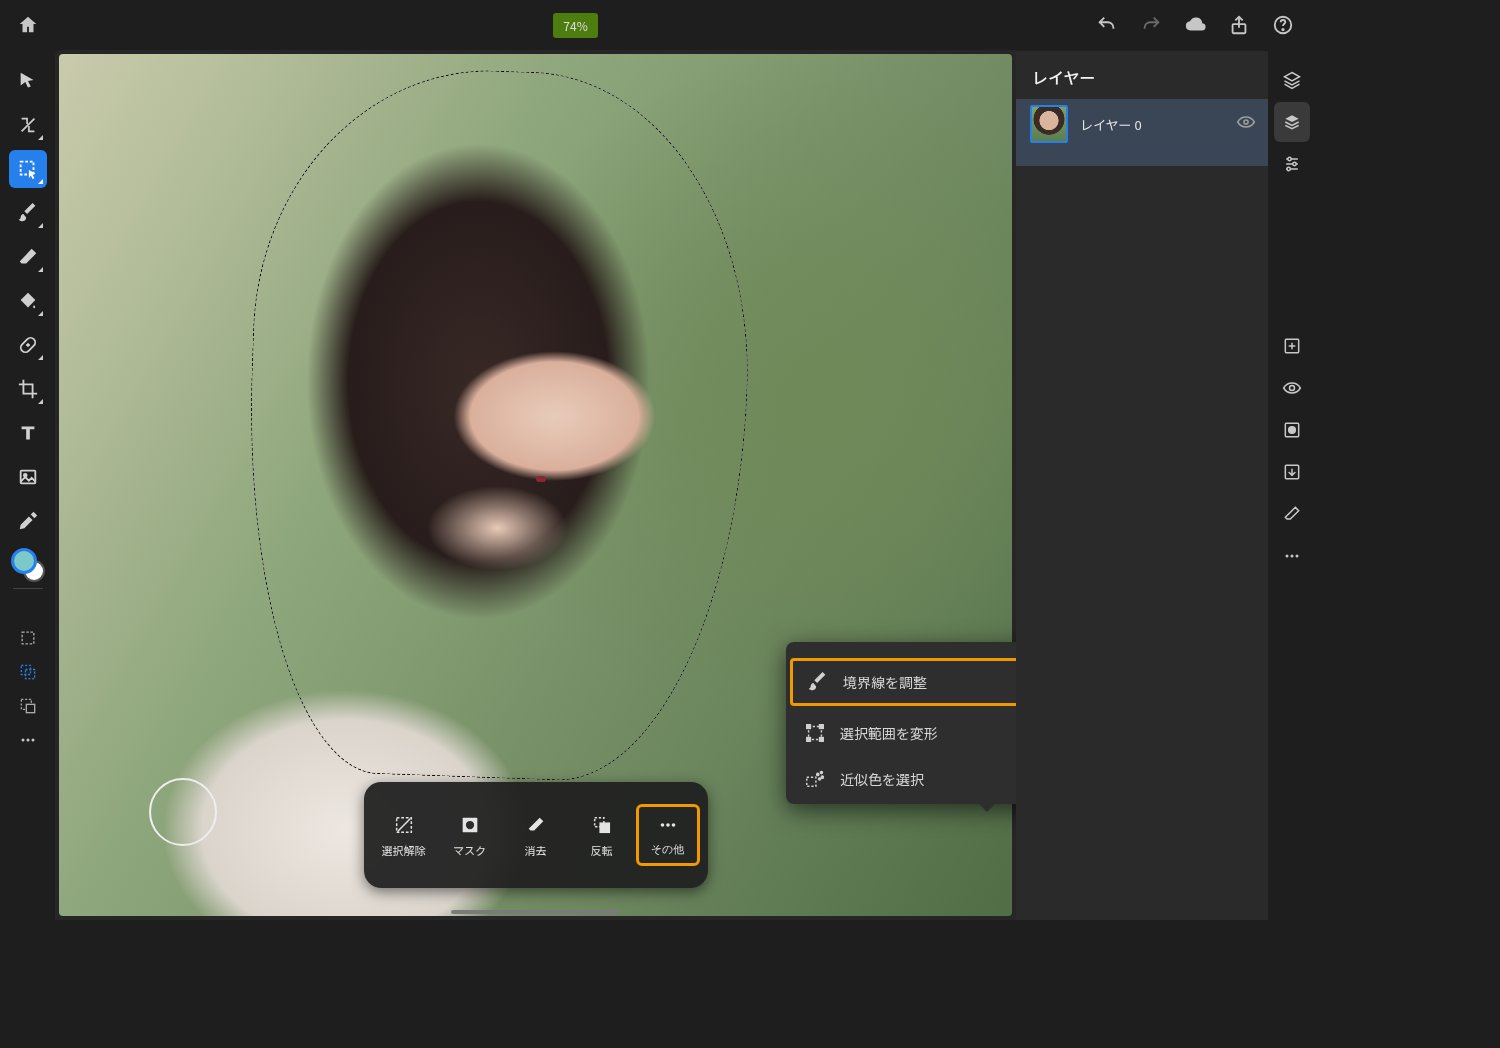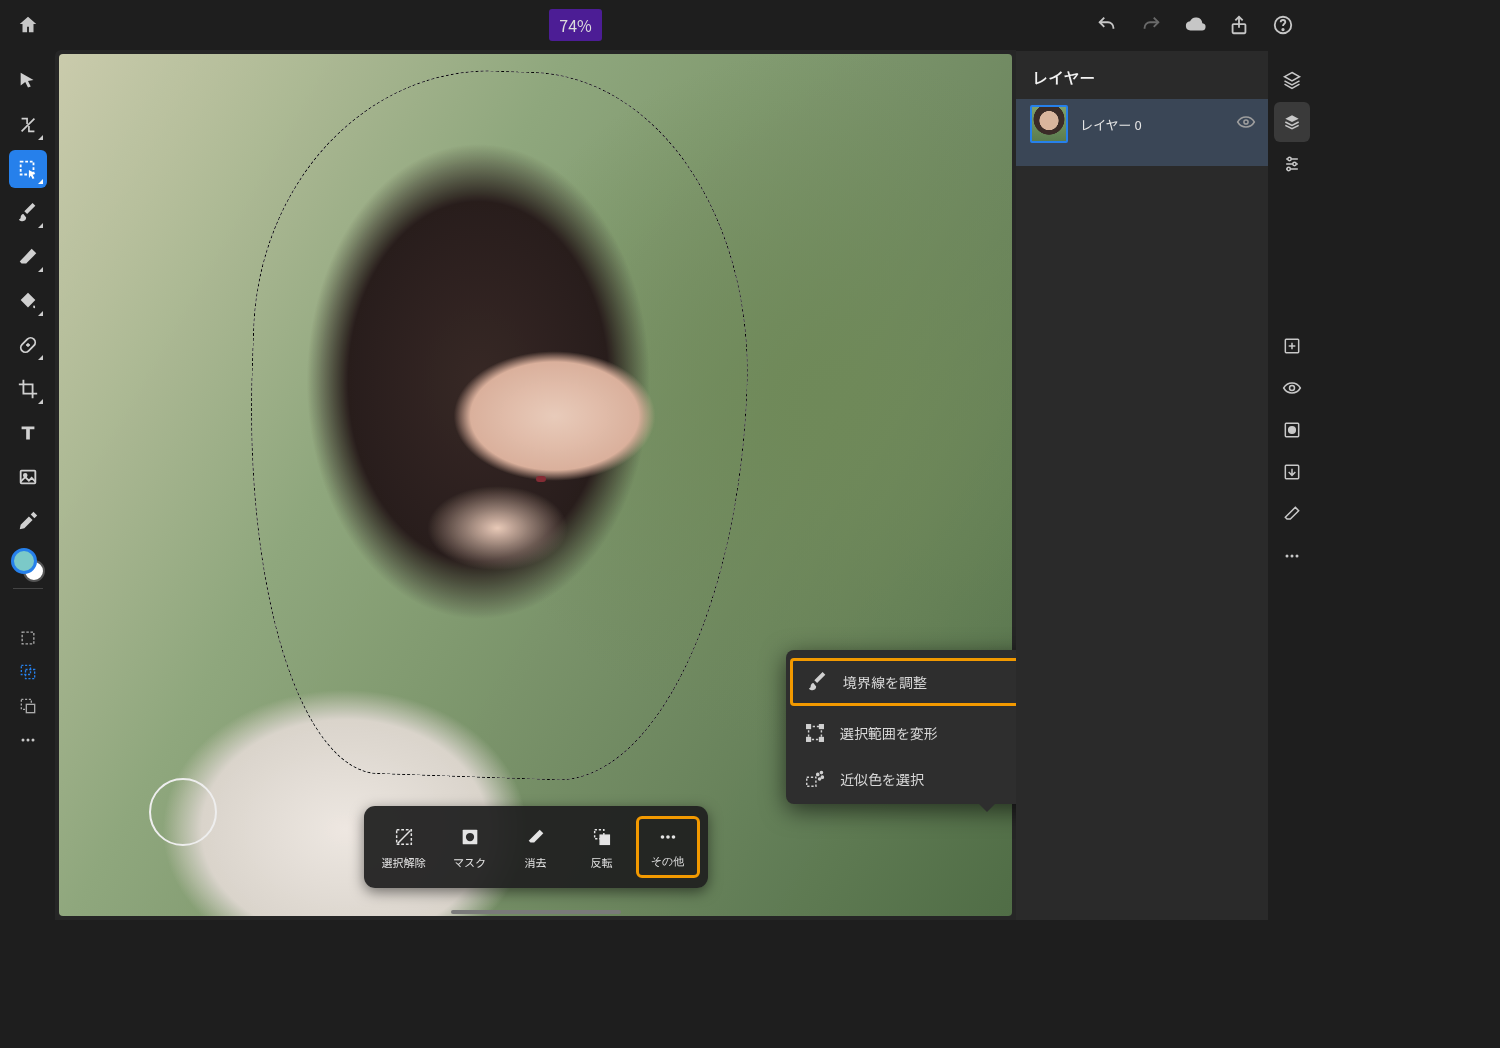--- a/index.html
+++ b/index.html
@@ -29,21 +29,21 @@
 
   
   .topbar {
     position:absolute; top:0; left:0; right:0; height:50px;
     display:flex; align-items:center;
     background: var(--bg-0);
   }
   .topbar .left { width:55px; display:flex; justify-content:center; }
   .topbar .center { flex:1; display:flex; justify-content:center; align-items:center;}
   .zoom-pill {
-    background:#4c1d95; color:#ddd; font-size:16px;
+    background:#4d7c0f; color:#ddd; font-size:12px;
     padding:4px 10px; border-radius:3px;
   }
   .topbar .right { display:flex; align-items:center; gap:22px; padding-right:22px;}
   .icn { width:22px; height:22px; display:inline-flex; align-items:center; justify-content:center; color:#c6c6c6; }
   .icn svg { width:100%; height:100%; }
 
   
   .left-tools {
     position:absolute; top:50px; left:0; width:55px; bottom:0;
     background: var(--bg-0);
@@ -123,38 +123,38 @@
   }
 
   
   .home-ind { position:absolute; left:50%; bottom:6px; transform:translateX(-50%);
     width:170px; height:4px; border-radius:3px; background:#7a7a7a; }
 
   
   .sel-bar {
     position:absolute; left:50%; bottom:32px; transform:translateX(-50%);
     background: rgba(32,32,32,0.94);
-    border-radius:11px;
-    display:flex; align-items:center; padding:10px 8px;
+    border-radius:17px;
+    display:flex; align-items:center; padding:22px 8px;
     gap:2px;
     box-shadow: 0 4px 14px rgba(0,0,0,0.5);
     justify-content: flex-end;
   }
   .sel-btn { width:64px; display:flex; flex-direction:column; align-items:center;
     gap:5px; color:#e2e2e2; font-size:11px; padding:6px 0; border-radius:6px;}
   .sel-btn .ic { width:24px; height:24px; display:flex; align-items:center; justify-content:center; color:#e4e4e4;}
   .sel-btn.hi { border:3px solid var(--highlight);font-family:Liberation Mono, monospace; }
   .sel-btn svg { width:22px; height:22px; }
 
   
   .popover {
     position:absolute; right:270px; bottom:116px; width:260px;
     background: #2e2e2e; border-radius:8px;
     box-shadow: 0 6px 24px rgba(0,0,0,0.6);
-    padding:6px 0 2px;
+    padding:14px 0 2px;
   }
   .popover::after {
     content:""; position:absolute; bottom:-8px; right:50px;
     border-left:9px solid transparent; border-right:9px solid transparent;
     border-top:9px solid #2e2e2e;
   }
   .pop-item {
     display:flex; align-items:center; gap:14px;
     padding:12px 18px; color:#d8d8d8; font-size:14px;
   }

